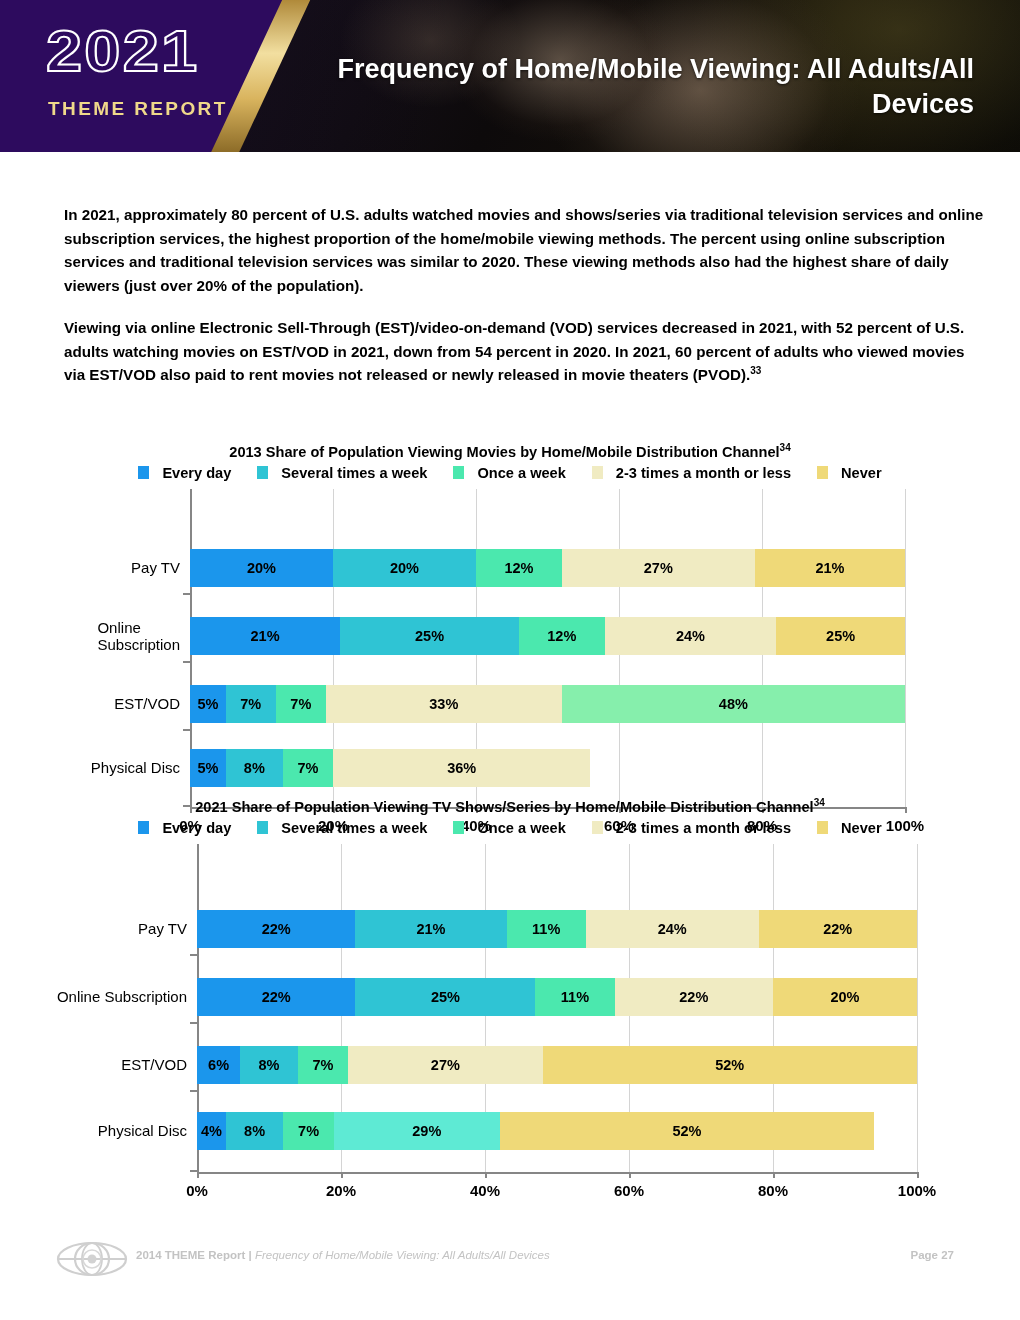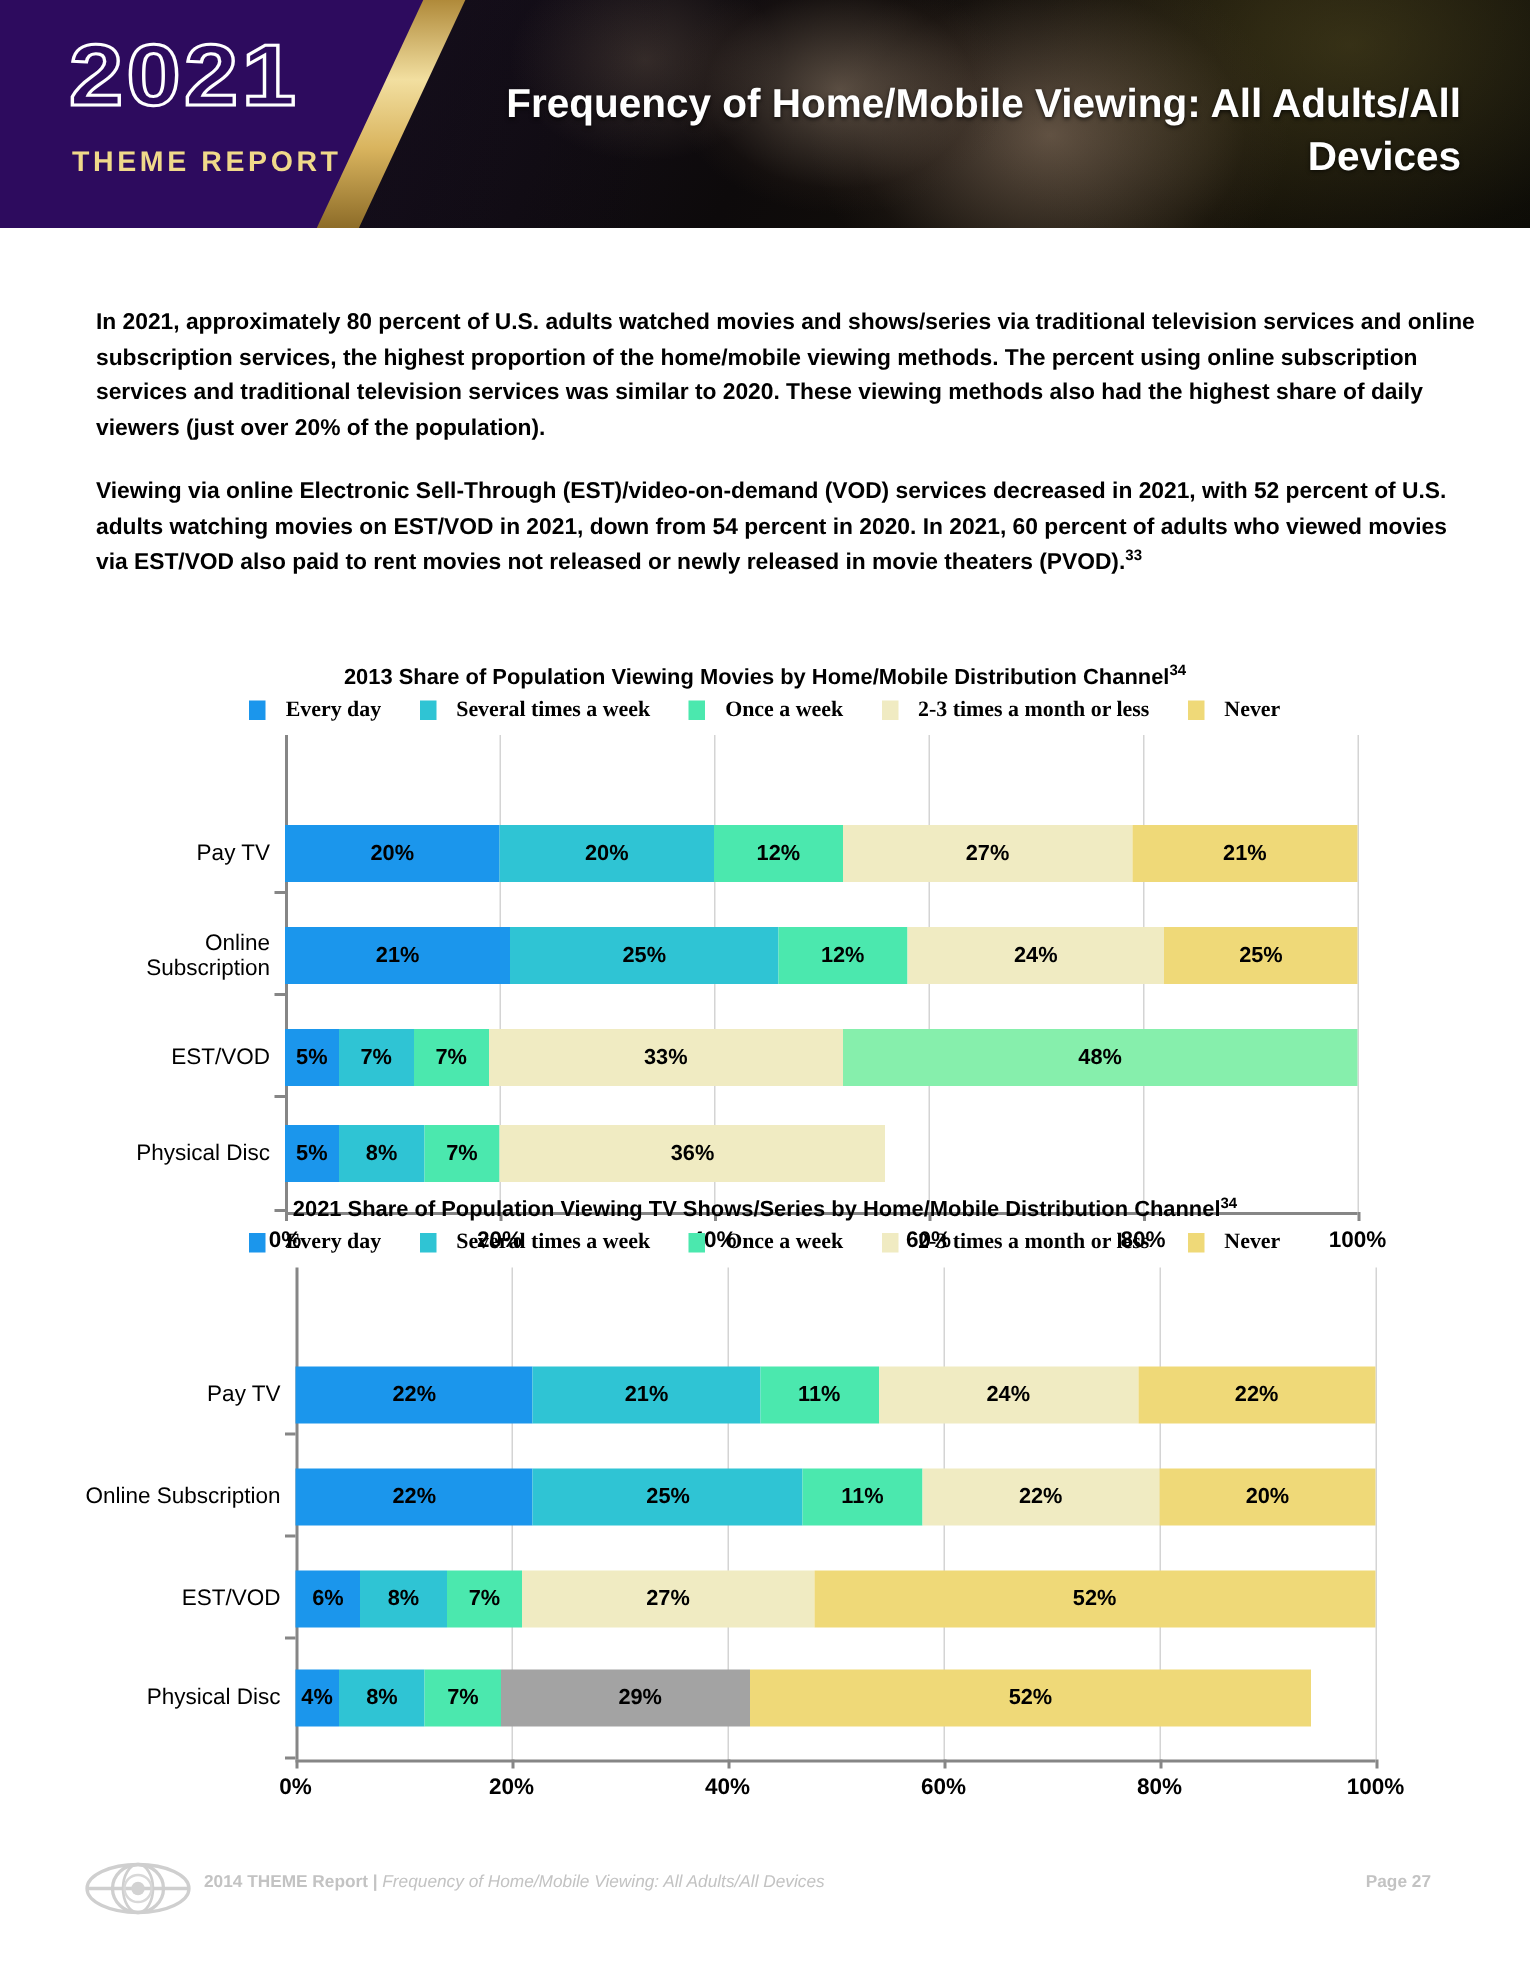--- a/index.html
+++ b/index.html
@@ -79,40 +79,40 @@
   
   .chart { position:absolute; left:0; width:1020px; }
   .chart-title {
     text-align:center; font-size:14.6px; font-weight:bold;
     font-family:"Liberation Sans", sans-serif;
   }
   .legend {
     display:flex; justify-content:center; align-items:center;
     gap:26px; margin-top:5px;
   }
-  .legend-item { display:flex; align-items:center; gap:13px;font-family:Liberation Serif, serif; }
+  .legend-item { display:flex; align-items:center; gap:13px; }
   .legend-swatch { width:11px; height:13px; display:inline-block; }
   .legend-label { font-size:14.6px; font-weight:bold; white-space:nowrap; }
 
   .plot { position:relative; }
   .gridline { position:absolute; top:0; bottom:0; width:1px; background:#d4d4d4; }
   .axisline  { position:absolute; left:0; right:0; height:2px; background:#868686; }
   .ytick { position:absolute; width:7px; height:2px; background:#868686; }
   .xtick { position:absolute; width:2px; height:6px; background:#868686; }
 
   .barrow { position:absolute; display:flex; }
   .seg {
     height:100%; display:flex; align-items:center; justify-content:center;
     font-size:14.5px; font-weight:bold; color:#000;
     font-family:"Liberation Sans", sans-serif;
     box-sizing:border-box; overflow:hidden; white-space:nowrap;
   }
   .cat-label {
     position:absolute; font-size:15px; font-weight:normal;
-    text-align:right; line-height:1.15;
+    line-height:1.15;
     font-family:"Liberation Sans", sans-serif;
     display:flex; align-items:center; justify-content:flex-end;
   }
   .xlabel {
     position:absolute; font-size:15px; font-weight:bold; text-align:center;
     font-family:"Liberation Sans", sans-serif;
   }
 
   
   .footnotes { position:absolute; left:76px; top:1158px; width:900px; }
@@ -300,21 +300,21 @@
         <div class="seg" style="width: 57.6px; background: rgb(47, 196, 212);">8%</div>
         <div class="seg" style="width: 50.4px; background: rgb(75, 232, 174);">7%</div>
         <div class="seg" style="width: 194.4px; background: rgb(240, 235, 194);">27%</div>
         <div class="seg" style="width: 374.4px; background: rgb(239, 217, 120);">52%</div>
       </div>
       <div class="cat-label" style="left: 15px; width: 172px; top: 202px; height: 38px;">EST/VOD</div>
       <div class="barrow" style="left: 197px; width: 720px; top: 268px; height: 38px;">
         <div class="seg" style="width: 28.8px; background: rgb(27, 150, 236);">4%</div>
         <div class="seg" style="width: 57.6px; background: rgb(47, 196, 212);">8%</div>
         <div class="seg" style="width: 50.4px; background: rgb(75, 232, 174);">7%</div>
-        <div class="seg" style="width: 166px; background: #a3a3a3; padding-left: 20px;">29%</div>
+        <div class="seg" style="width: 166px; background: #5eead4; padding-left: 20px;">29%</div>
         <div class="seg" style="width: 374.4px; background: rgb(239, 217, 120);">52%</div>
       </div>
       <div class="cat-label" style="left: 15px; width: 172px; top: 268px; height: 38px;">Physical Disc</div>
     </div>
 </div>
 
 <div class="footnotes">
 </div>
 
 <div class="footer">

